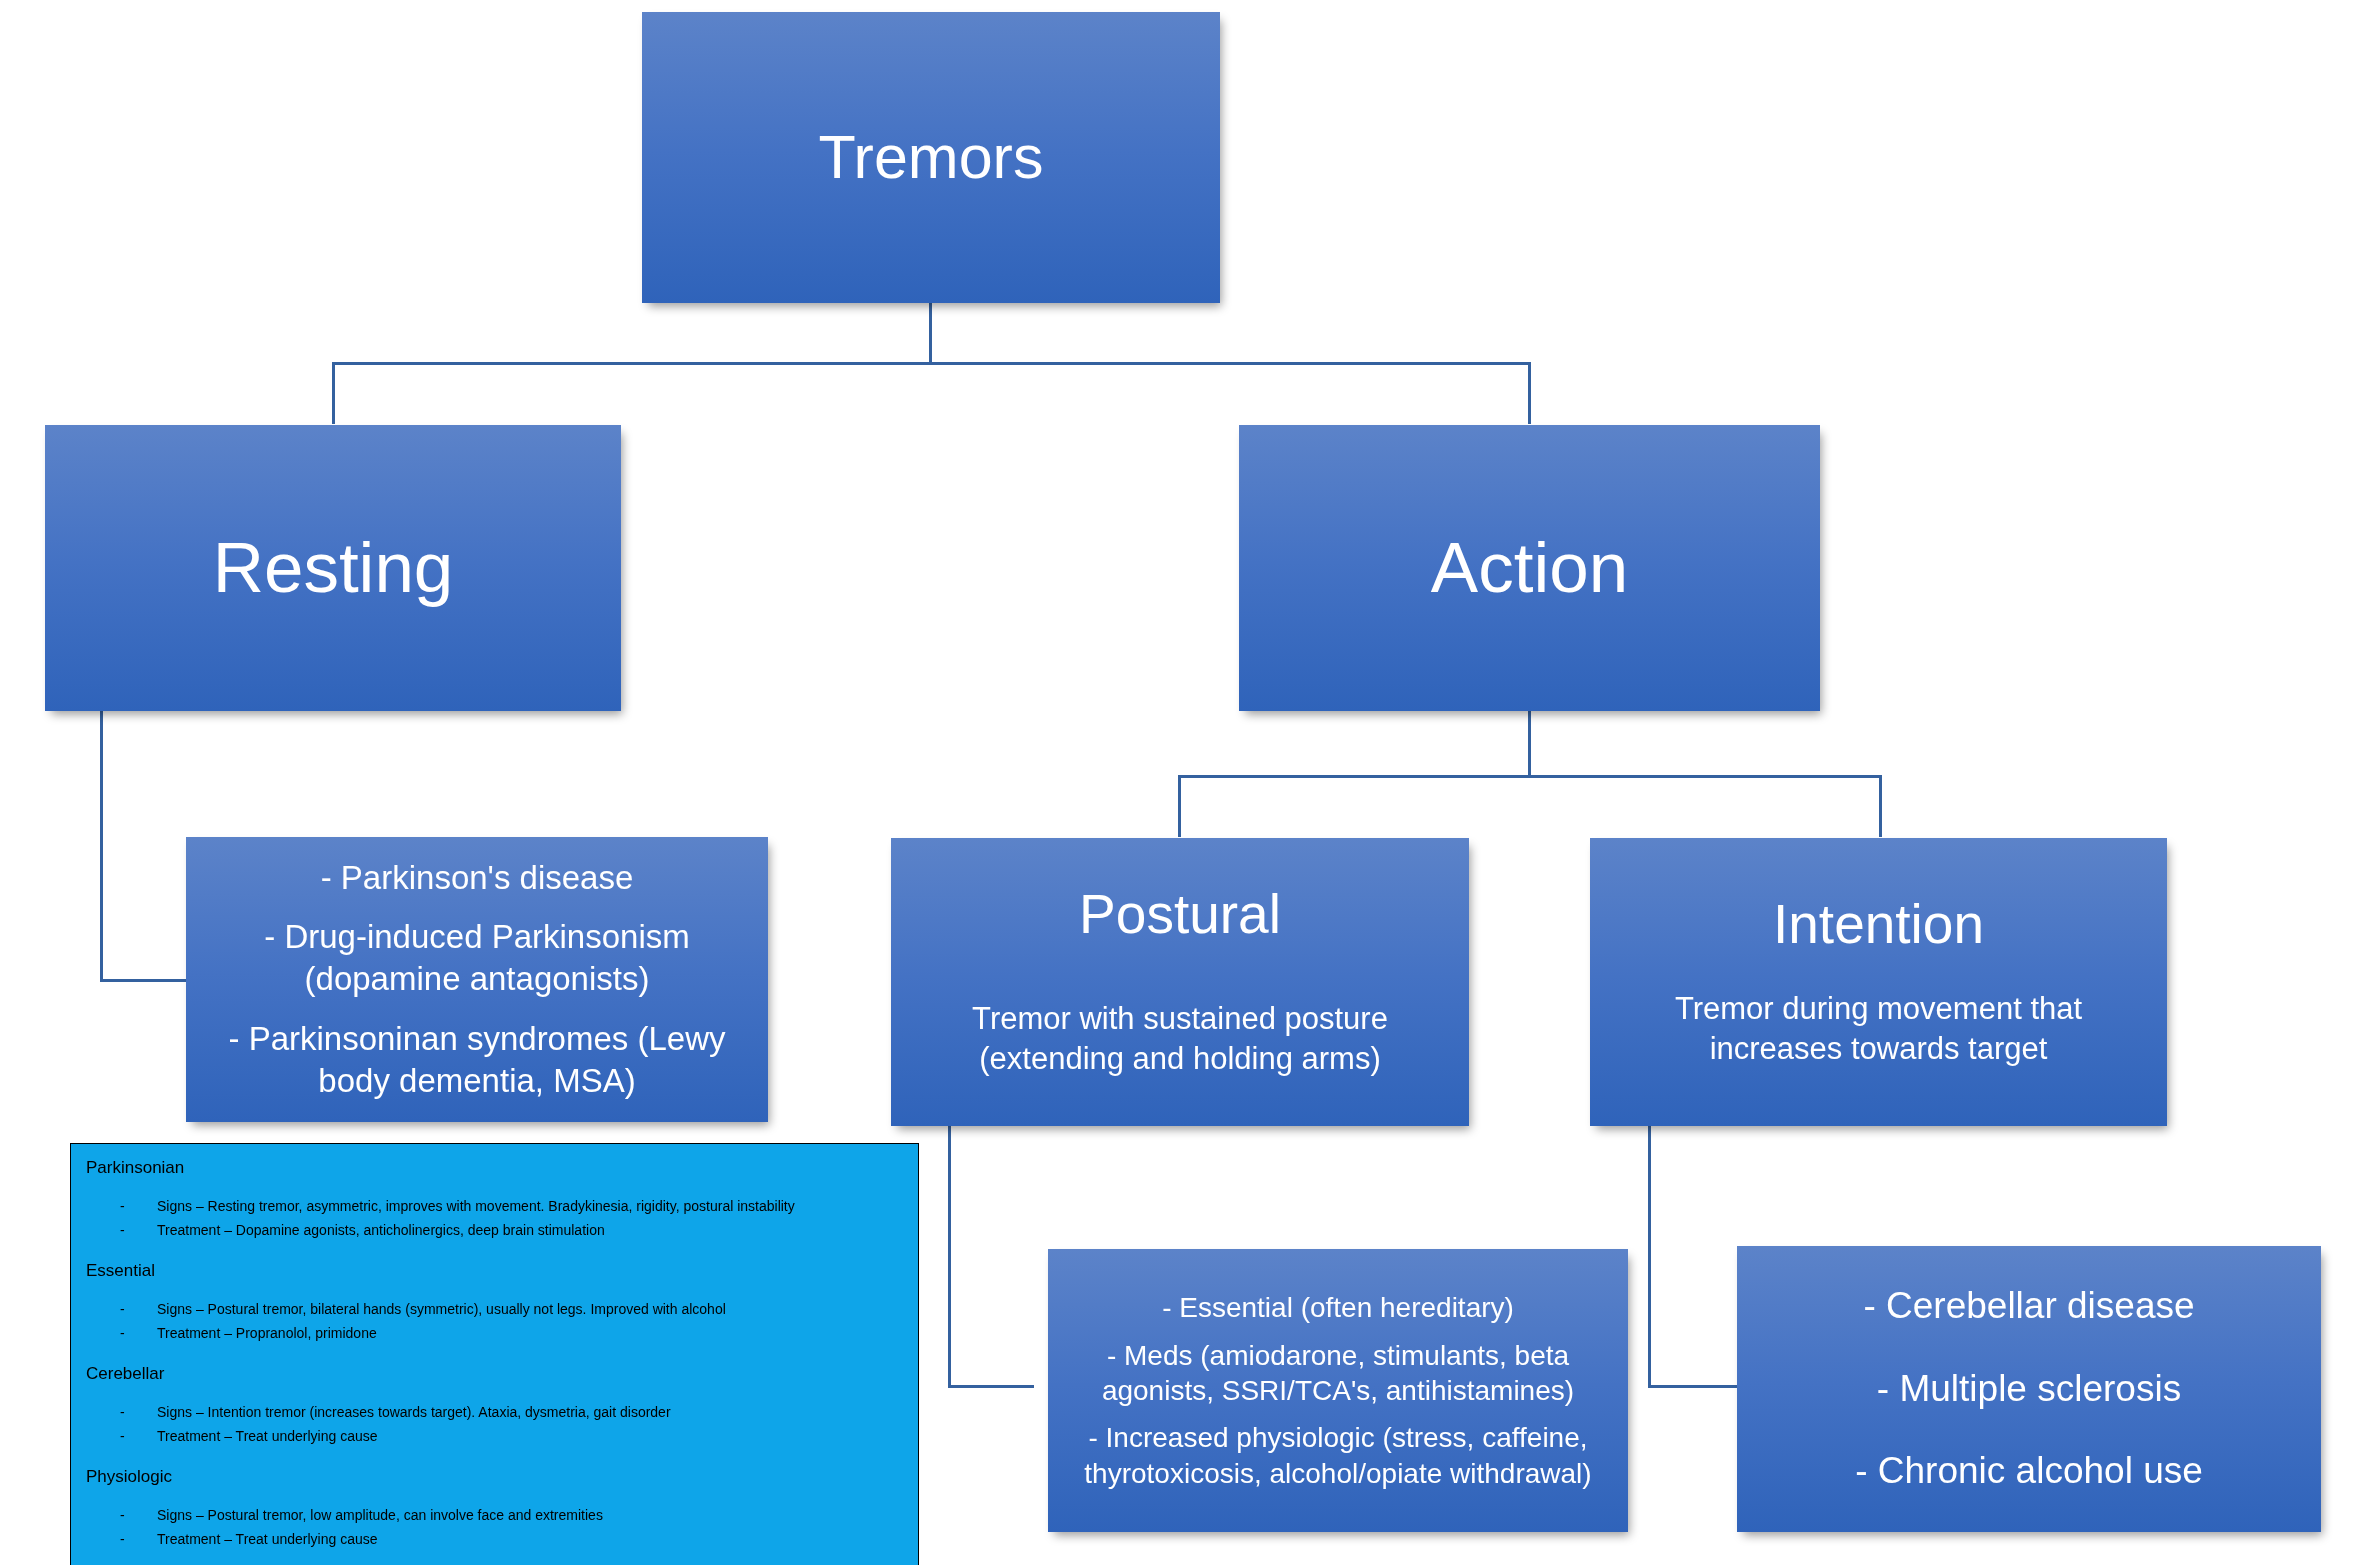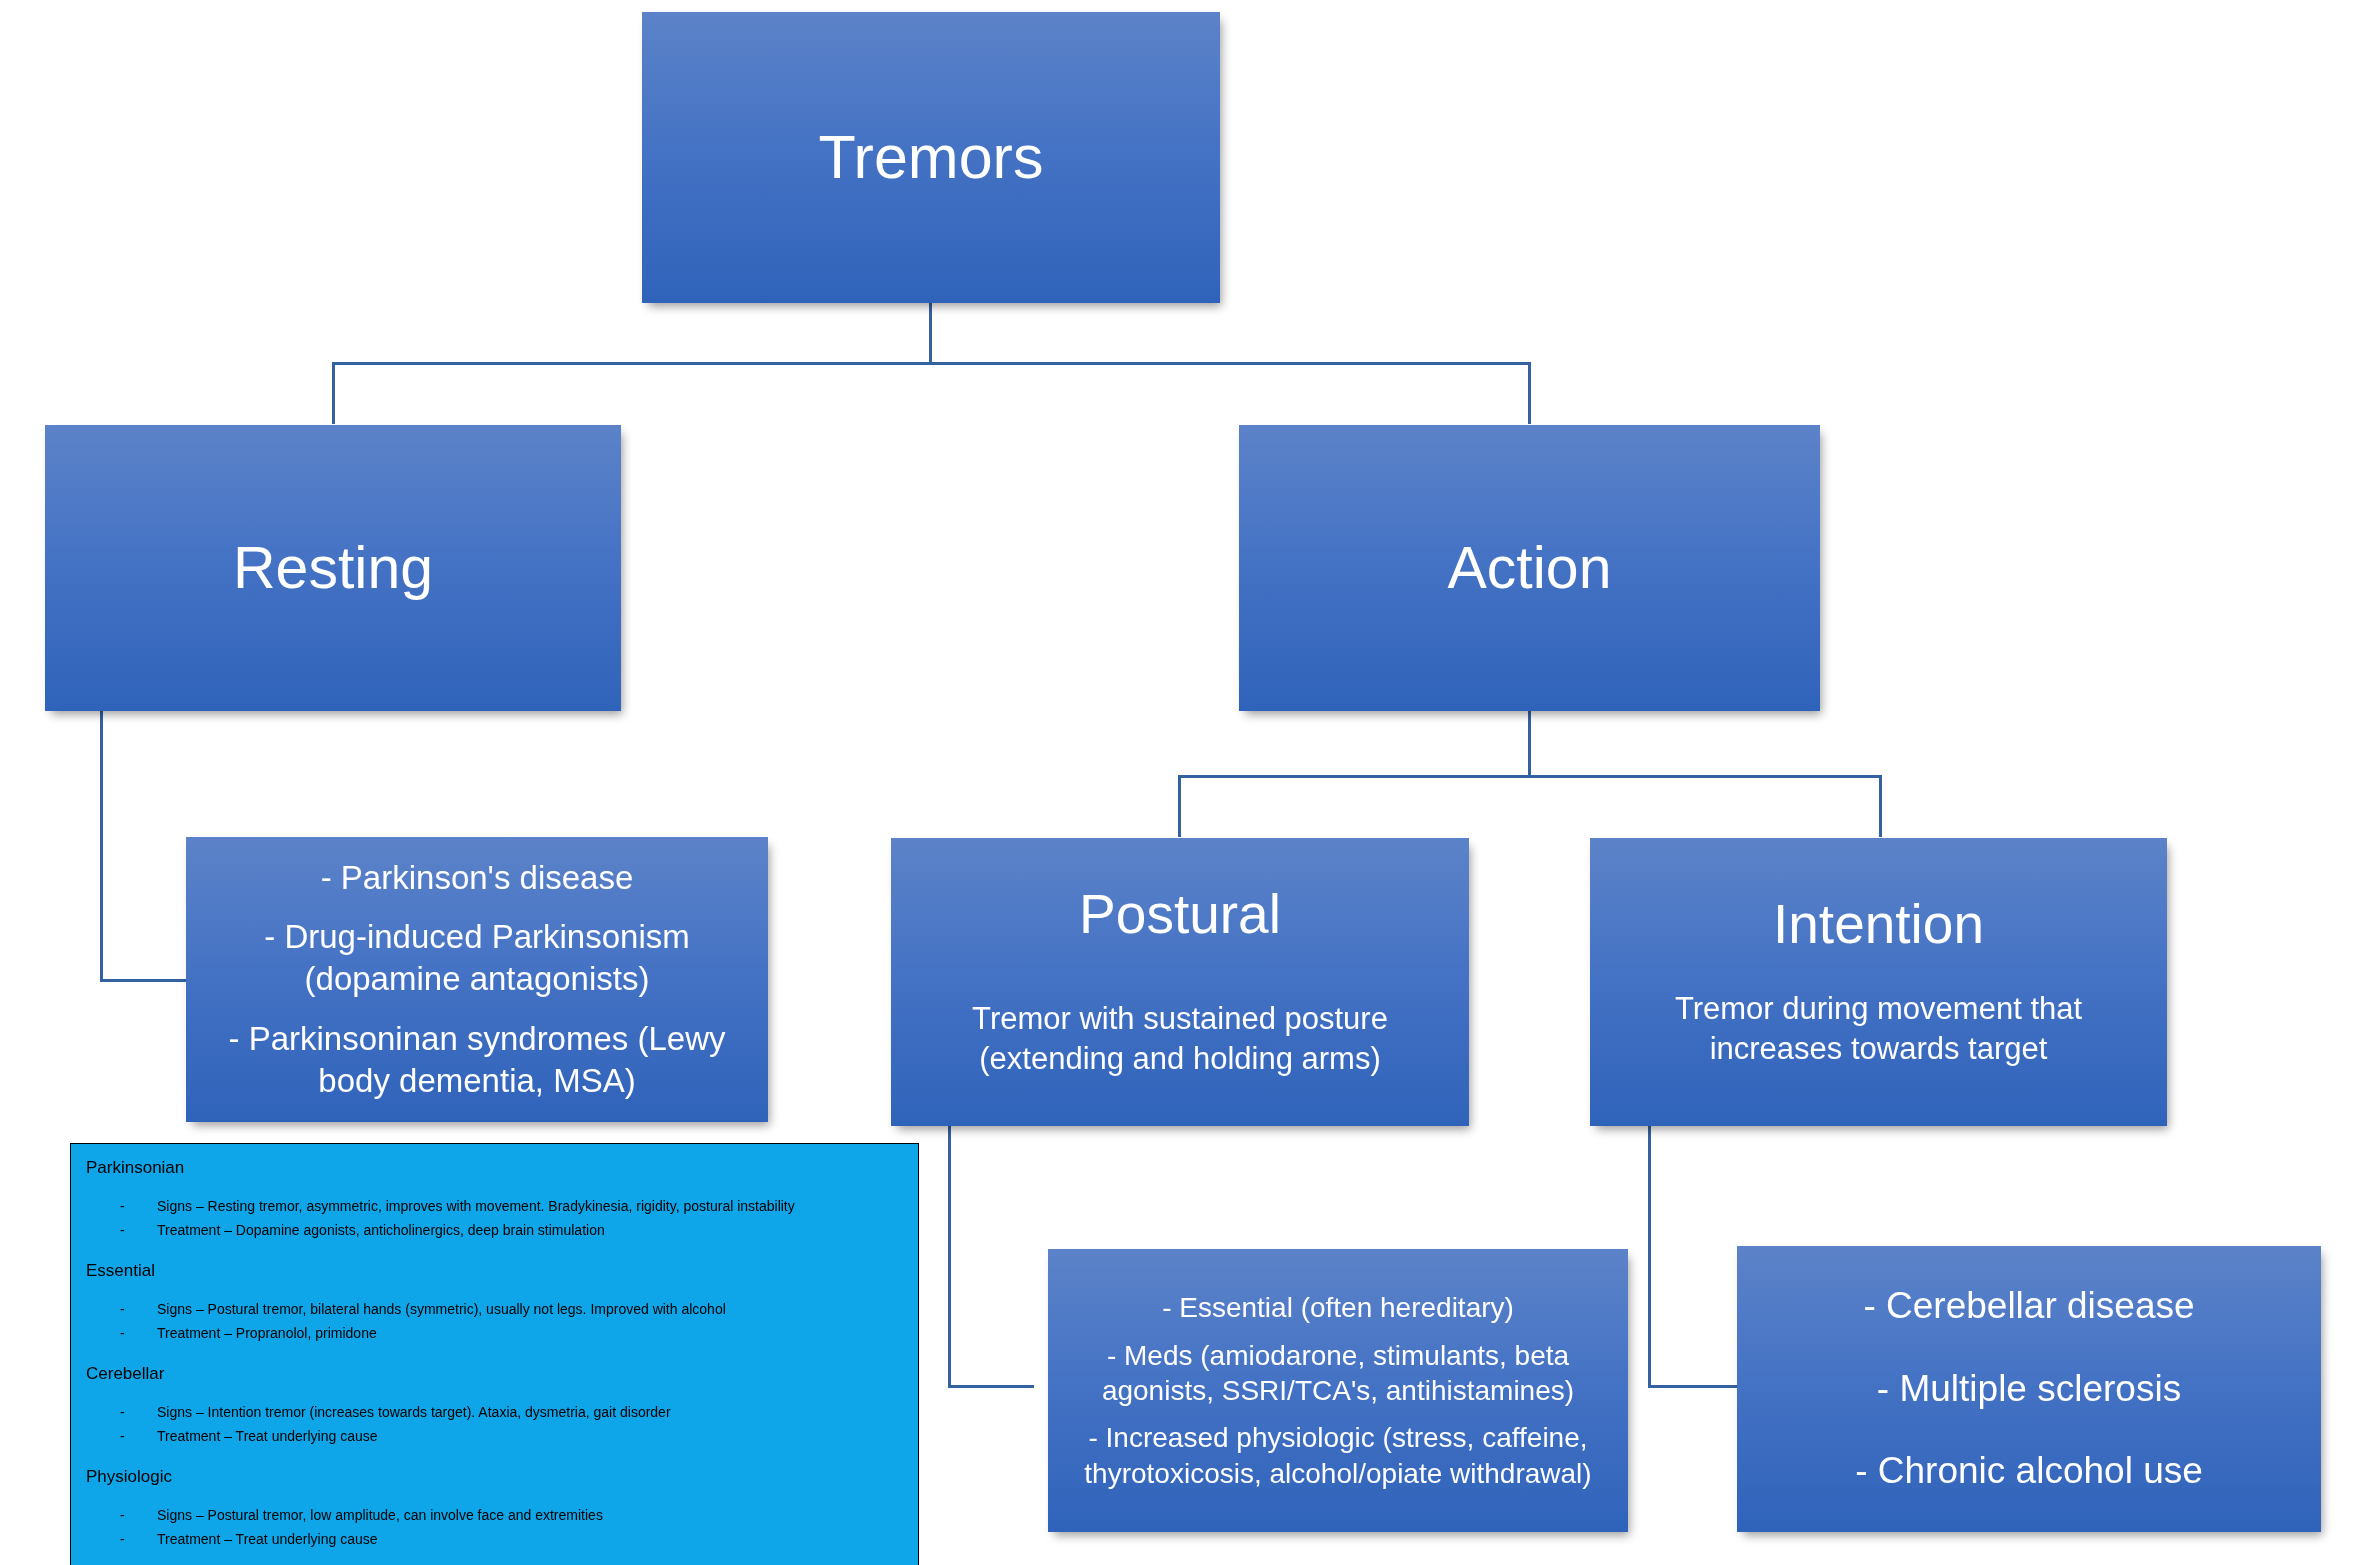--- a/index.html
+++ b/index.html
@@ -17,21 +17,21 @@
   #tremors       { left:642px;  top:12.3px;   width:578px; height:291px; }
   #resting       { left:45px;   top:425px;  width:576px; height:286px; }
   #action        { left:1239px; top:425px;  width:581px; height:286px; }
   #resting-list  { left:186px;  top:837px;  width:582px; height:285px; gap:17px; padding:7.6px 12.3px; }
   #postural      { left:891px;  top:838px;  width:578px; height:288px; gap:54px; padding:5.7px 19px; }
   #intention     { left:1590px; top:838px;  width:577px; height:288px; gap:34px; padding:5.7px 19px;text-align:center; }
   #postural-list { left:1034px; top:1249px; width:580px; height:283px; gap:12.3px; padding:5.7px 11.4px;margin-left:14px; }
   #intention-list{ left:1737px; top:1246px; width:584px; height:286px; gap:38px; padding:7.6px 13.2px; }
 
   .t-xl  { font-size:61px; line-height:1.1; }
-  .t-lg  { font-size:59px; line-height:1.1; }
+  .t-lg  { font-size:71px; line-height:1.1; }
   .t-md  { font-size:55px; line-height:1.1; }
   .t-sub { font-size:31px; line-height:1.3; }
   #resting-list .li  { font-size:33px; line-height:1.28; }
   #postural-list .li { font-size:28px; line-height:1.26; }
   #intention-list .li{ font-size:37px; line-height:1.2; }
 
   .cn { position:absolute; background:#34619f; }
 
   #summary {
     position:absolute; left:70px; top:1143px; width:849px; height:470px;

